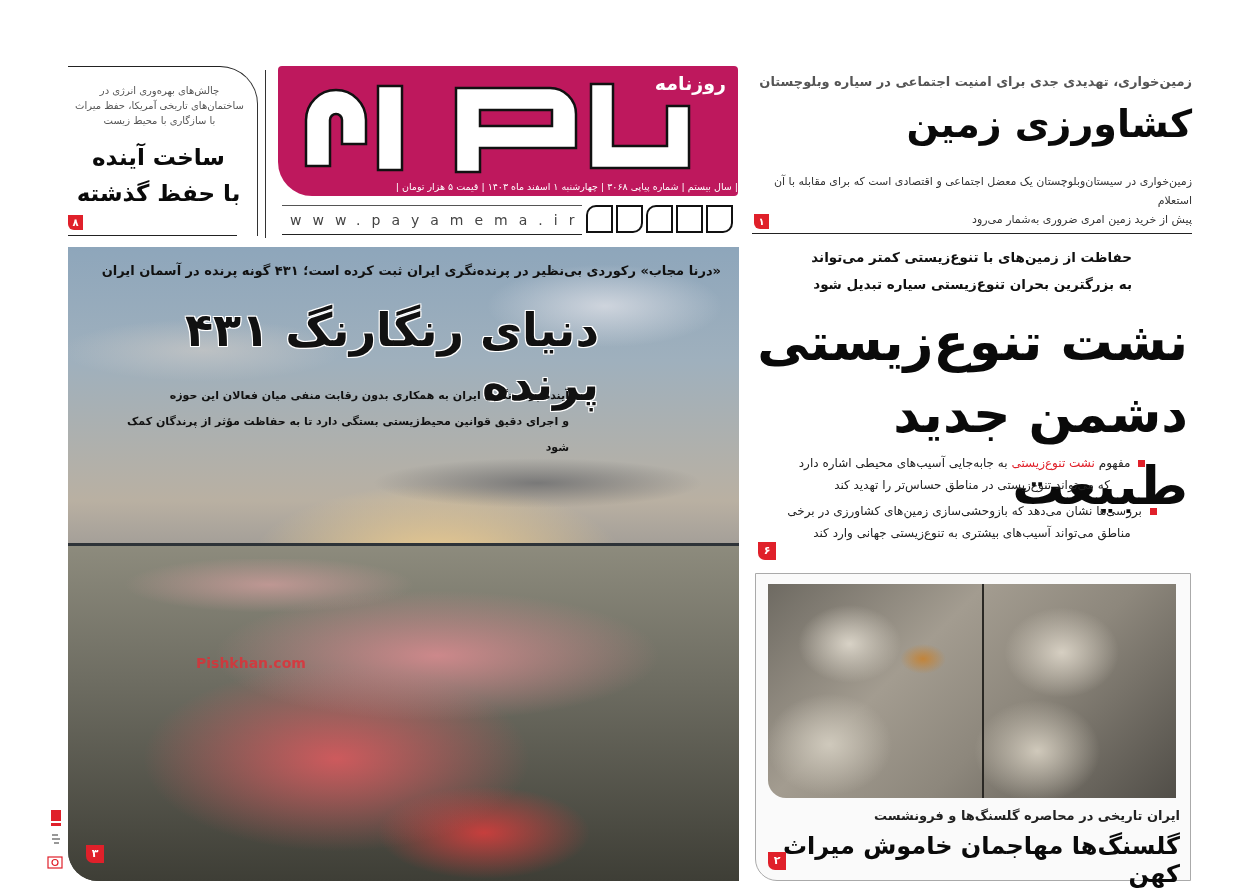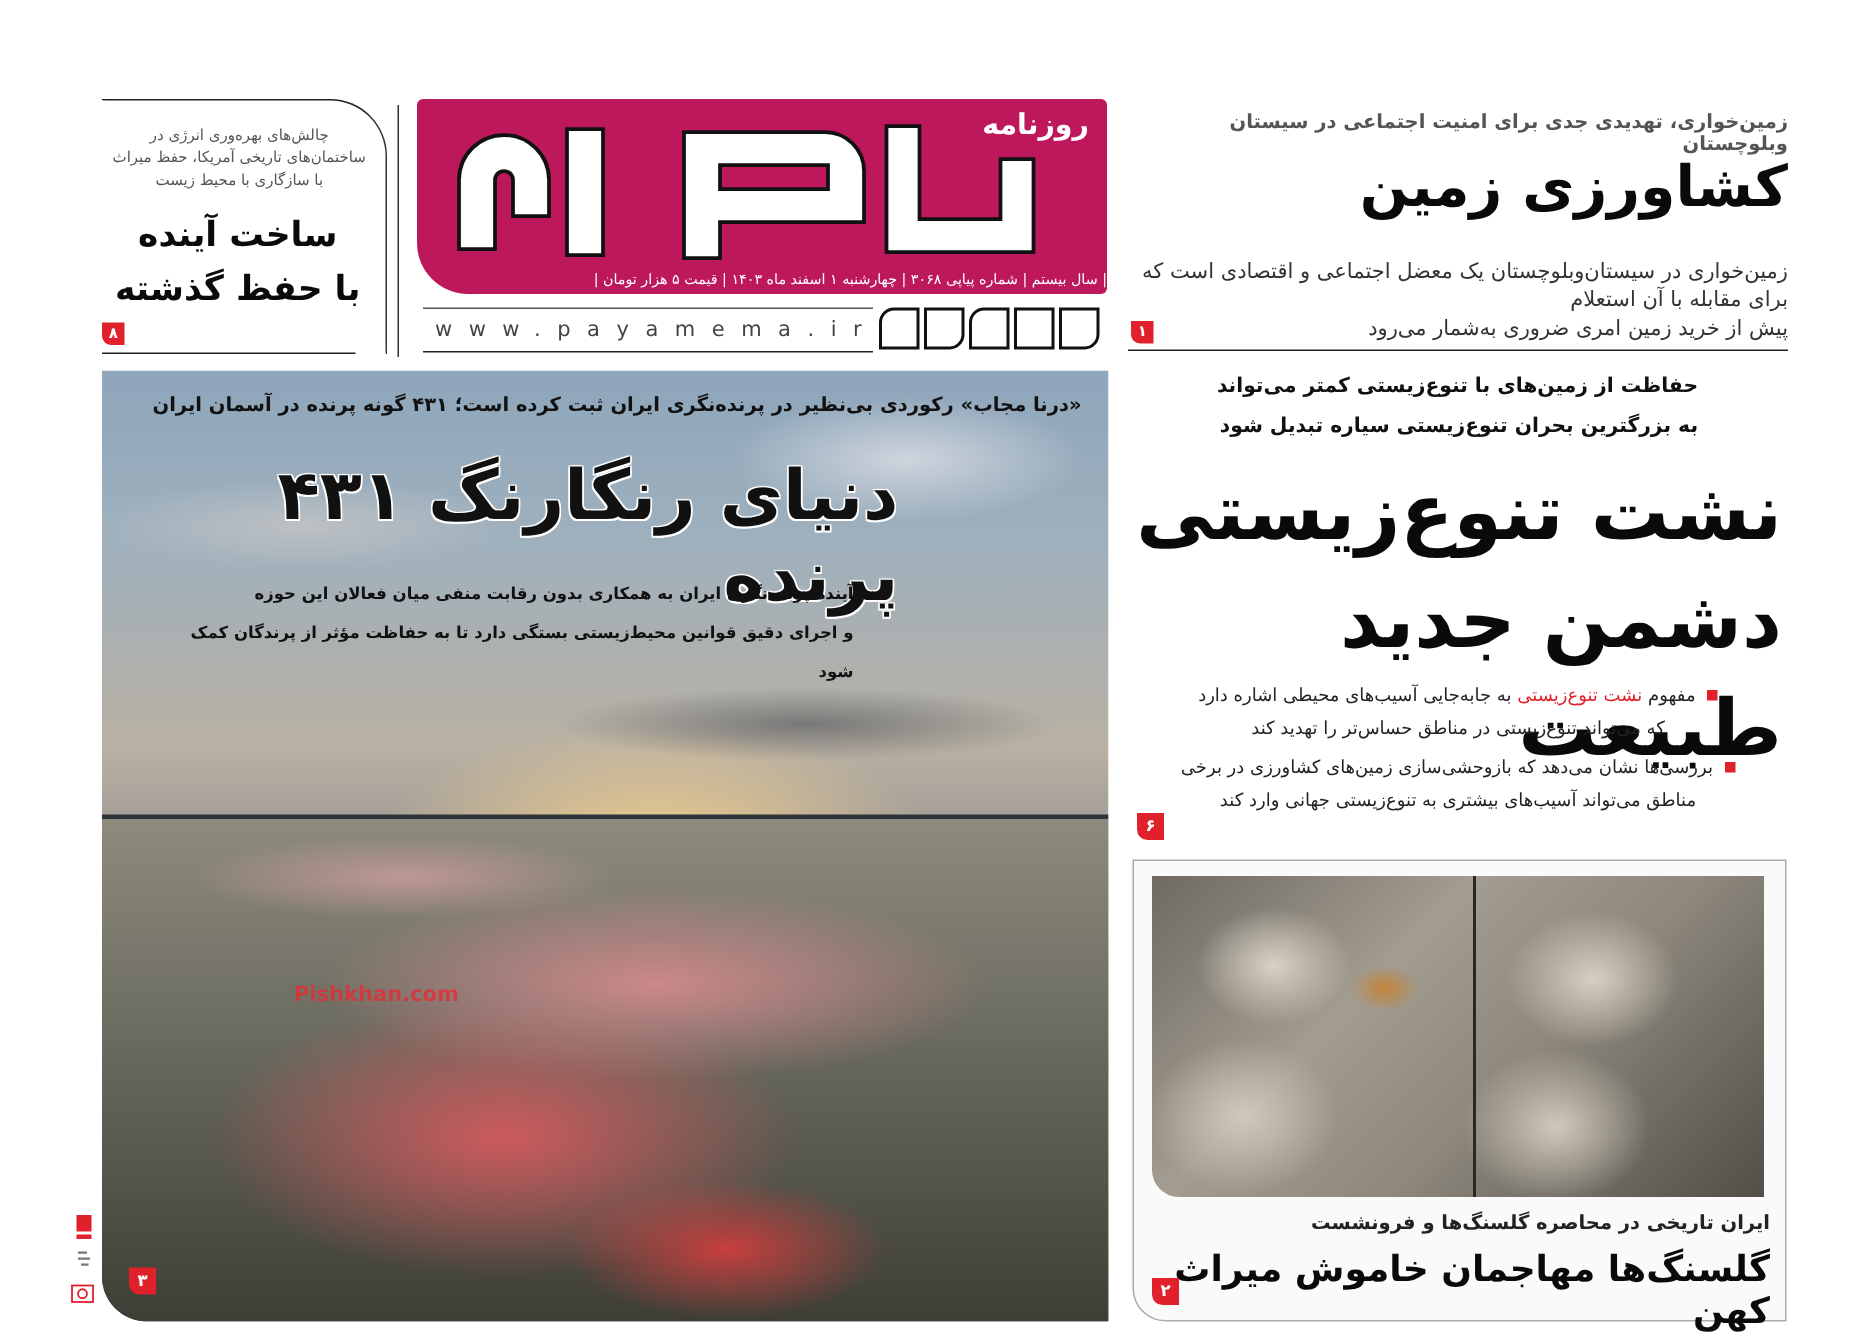--- a/index.html
+++ b/index.html
@@ -56,21 +56,21 @@
   .site-row .boxes span {
     width: 27px; height: 28px; border: 2px solid #111; display: block;
   }
 
   .vdivider { left: 265px; top: 70px; width: 1px; height: 168px; background: #333; }
 
   
   .top-right { left: 752px; top: 66px; width: 440px; height: 168px; }
   .top-right .kicker { position: absolute; right: 0; top: 8px; font-size: 13px; font-weight: bold; color: #555; }
   .top-right .headline { position: absolute; right: 0; top: 36px; font-size: 38px; font-weight: bold; color: #0a0a0a; }
-  .top-right .lead { position: absolute; right: 0; left: 0; top: 106px; font-size: 14px; line-height: 19px; color: #333; text-align: right; }
+  .top-right .lead { position: absolute; right: 0; left: 0; top: 106px; font-size: 11px; line-height: 19px; color: #333; text-align: right; }
   .top-right .rule { position: absolute; left: 0; right: 0; bottom: 0; height: 1.5px; background: #222; }
 
   
   .hero {
     left: 68px; top: 247px; width: 671px; height: 634px; overflow: hidden;
     border-radius: 0 0 0 30px;
     background:
       radial-gradient(ellipse 40% 18% at 55% 50%, rgba(255,215,140,0.85), rgba(255,215,140,0) 70%),
       radial-gradient(ellipse 30% 14% at 25% 60%, rgba(240,190,120,0.55), rgba(240,190,120,0) 70%),
       linear-gradient(180deg, #8ea6bb 0%, #9fb0bd 18%, #b9b0a2 40%, #7d7f86 60%, #5a6069 70%, #3f454c 74%, #7b7b70 74.5%, #6b6c62 85%, #3d3d36 100%);
@@ -178,21 +178,21 @@
   <div class="boxes">
     <span style="border-radius:10px 0 0 0;"></span>
     <span style="border-radius:0 0 10px 0;"></span>
     <span style="border-radius:10px 0 0 0;"></span>
     <span></span>
     <span style="border-radius:0 0 10px 0;"></span>
   </div>
 </div>
 
 <div class="abs top-right">
-  <div class="kicker">زمین‌خواری، تهدیدی جدی برای امنیت اجتماعی در سیستان وبلوچستان</div>
+  <div class="kicker">زمین‌خواری، تهدیدی جدی برای امنیت اجتماعی در سیاره وبلوچستان</div>
   <div class="headline">کشاورزی زمین</div>
   <div class="lead">
     <div>زمین‌خواری در سیستان‌وبلوچستان یک معضل اجتماعی و اقتصادی است که برای مقابله با آن استعلام</div>
     <div>پیش از خرید زمین امری ضروری به‌شمار می‌رود</div>
   </div>
   <div class="badge" style="left:2px; top:148px;">۱</div>
   <div class="rule"></div>
 </div>
 
 <div class="abs hero">

